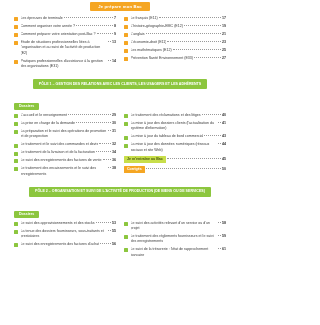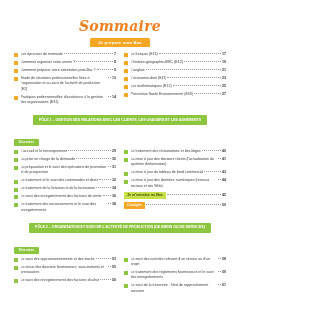--- a/index.html
+++ b/index.html
@@ -103,21 +103,20 @@
     border-radius:.5px;
   }
   .hl.lime{background:#c8de4a;color:#4a5a10;}
   .hl.orange{background:#f5a623;color:#ffffff;}
 </style>
 </head>
 <body>
 
 <div class="page">
 
-  <div class="title">Sommaire</div>
 
   <div class="badge-wrap">
     <div class="badge">Je prépare mon Bac</div>
   </div>
 
   <div class="cols">
     <div class="col" id="bacLeft">
         <div class="entry">
           <span class="sq orange"></span>
           <span class="etxt">

